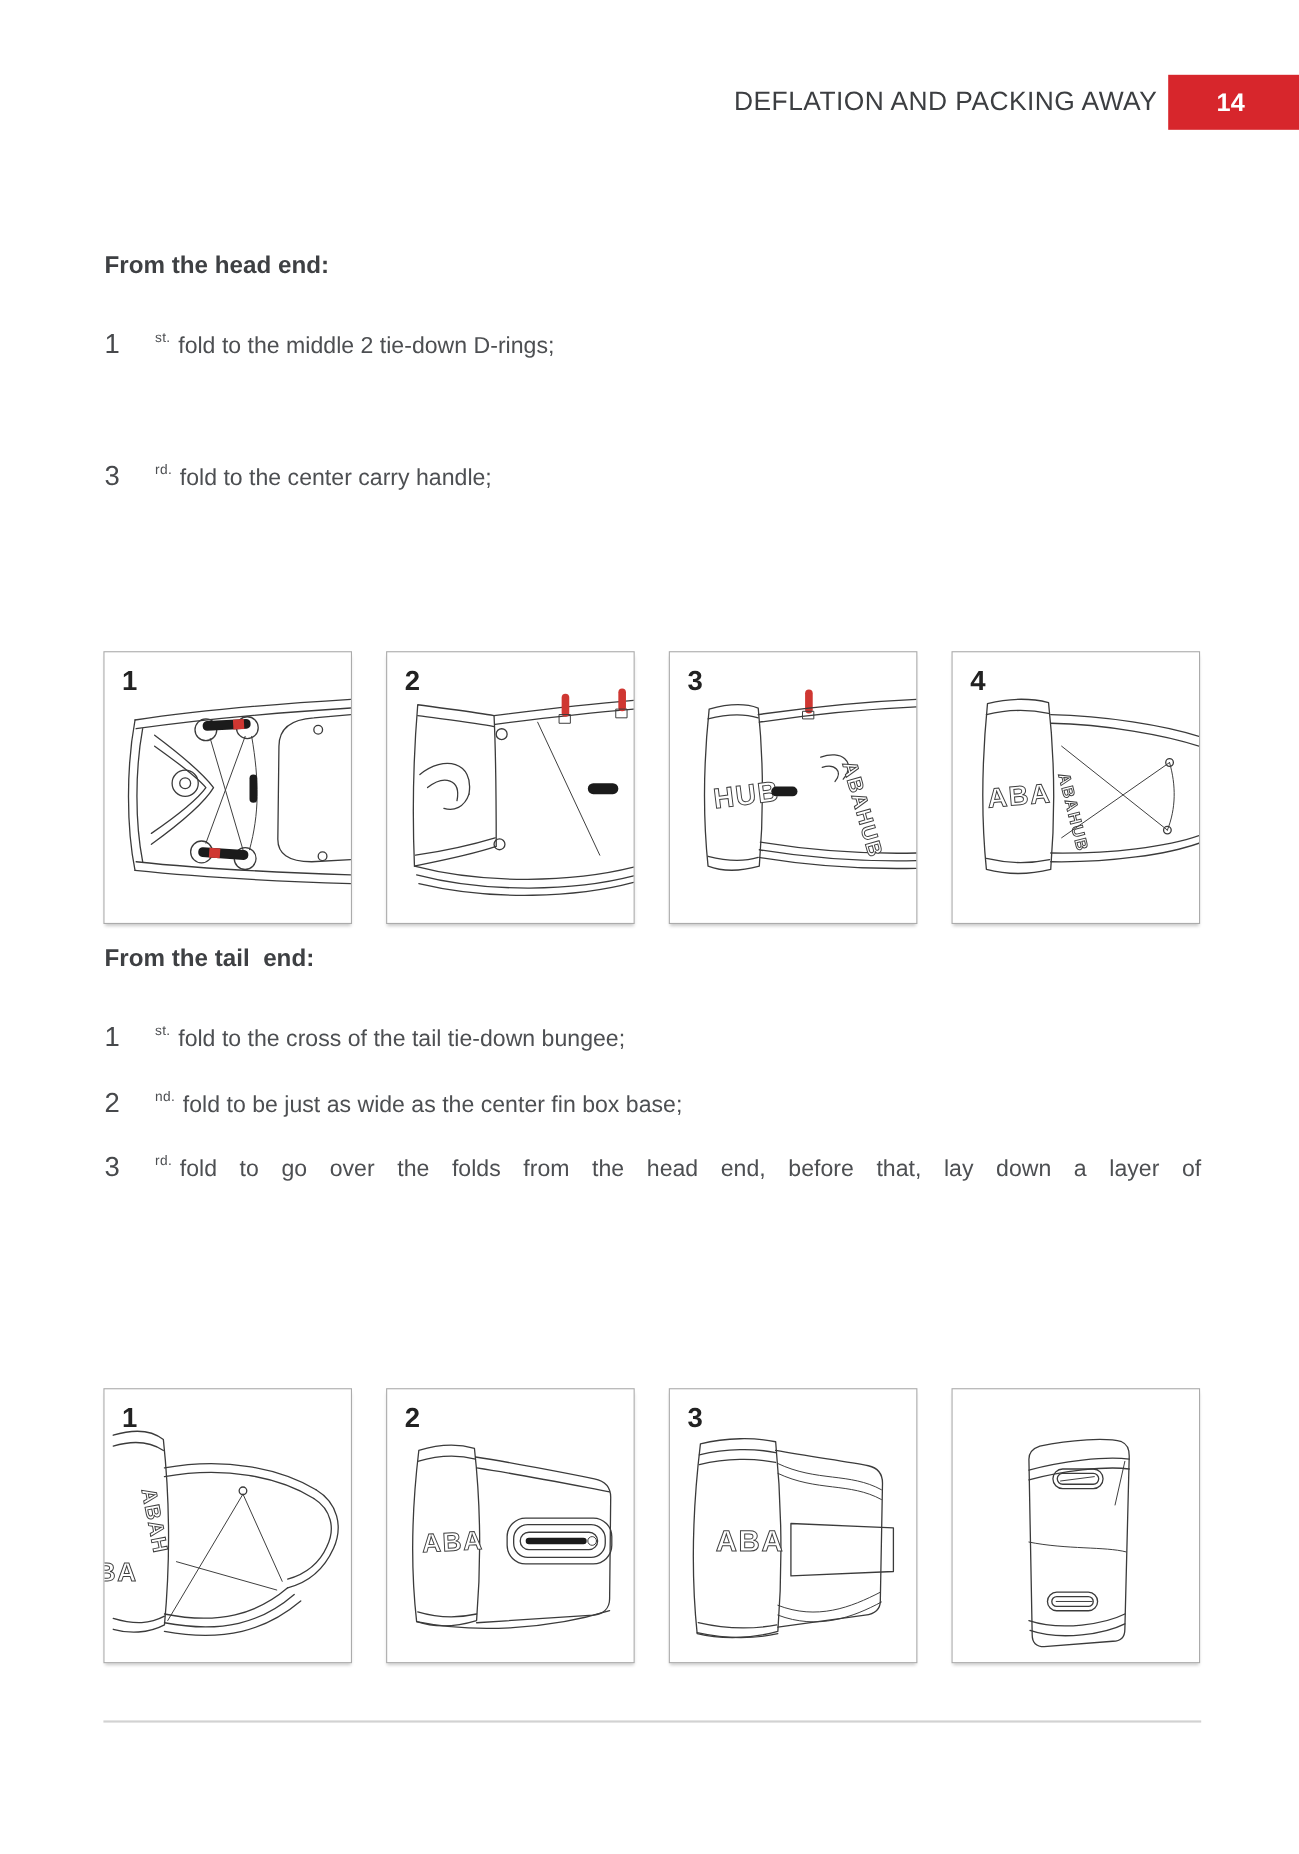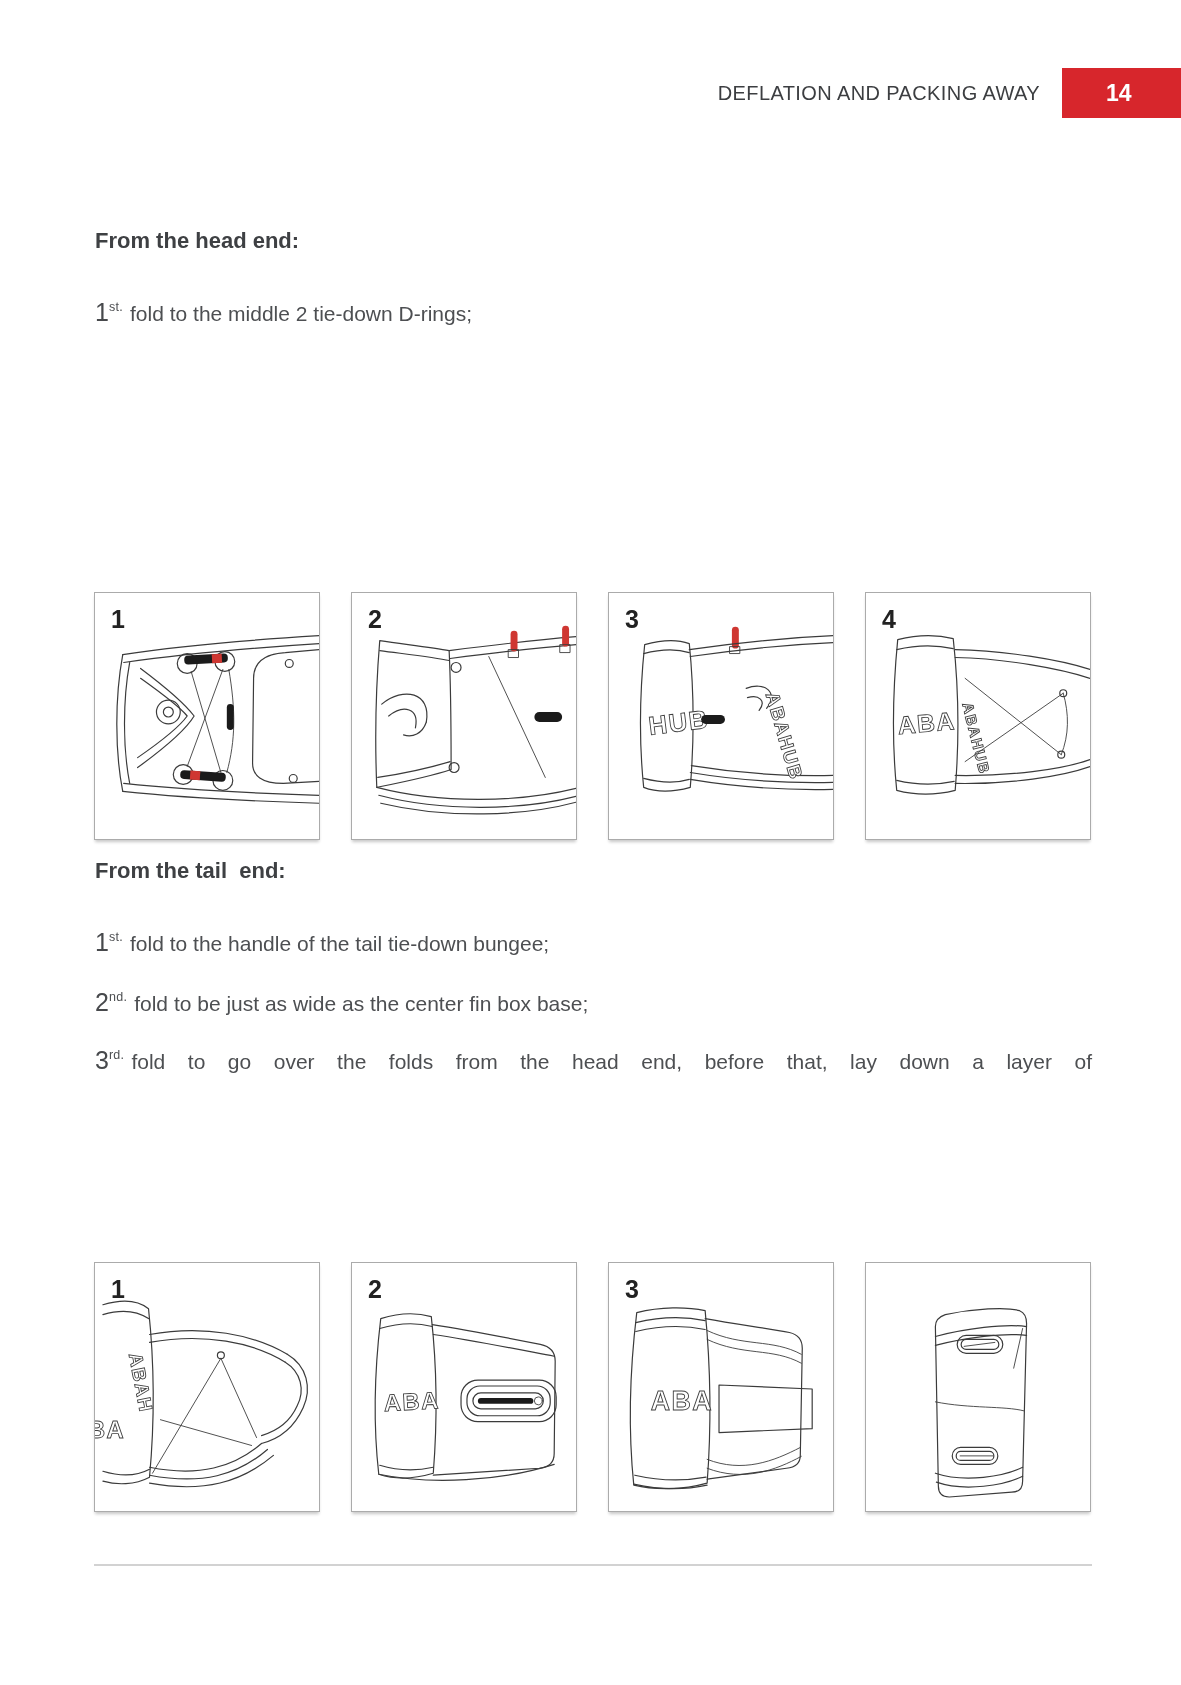--- a/index.html
+++ b/index.html
@@ -2,39 +2,39 @@
 <html><head>
 <meta charset="utf-8">
 <style>
   html,body{margin:0;padding:0;background:#ffffff;}
   .page{
     position:relative;width:1181px;height:1685px;background:#fff;
     font-family:"Liberation Sans","DejaVu Sans",sans-serif;overflow:hidden;
   }
   
   .header-title{
-    position:absolute;top:68px;right:141px;height:50px;line-height:50px;
-    font-size:20px;letter-spacing:.4px;color:#3c3e41;
+    position:absolute;top:68px;right:129px;height:50px;line-height:50px;
+    font-size:24px;letter-spacing:.4px;color:#3c3e41;
   }
   .page-badge{
     position:absolute;top:68px;left:1062px;width:101px;height:50px;background:#d7262c;padding-left:24px;
   }
   .page-badge span{
     display:block;margin-left:20px;line-height:50px;font-size:23px;font-weight:bold;color:#fff;
   }
   
   .sec-heading{
     position:absolute;left:95px;margin:0;font-size:22px;font-weight:bold;color:#3e4043;
     white-space:pre-wrap;
   }
   .step{
     position:absolute;left:95px;width:997px;margin:0;color:#4d4f52;font-size:21px;line-height:42px;
   }
   .step .num{font-size:25px;color:#47494c;}
-  .step .sup{font-size:12.5px;vertical-align:10px;letter-spacing:.3px;}
+  .step .sup{font-size:12.5px;vertical-align:10px;letter-spacing:.3px;margin-left:32px;}
   .step .txt{margin-left:7px;}
   .jline{text-align:justify;text-align-last:justify;}
   
   .fig{
     position:absolute;width:226px;background:#fff;border:1px solid #ababab;
     box-shadow:0 3px 3px -1px rgba(0,0,0,.22);box-sizing:border-box;
   }
   .fig .lbl{
     position:absolute;top:12px;left:16px;font-size:25px;font-weight:bold;color:#222;
   }
@@ -59,20 +59,21 @@
 <div class="page">
 
   <div class="header-title">DEFLATION AND PACKING AWAY</div>
   <div class="page-badge">
     <span>14</span>
   </div>
 
   <h2 class="sec-heading" style="top:228px">From the head end:</h2>
 
   <p class="step" style="top:286px"><span class="num">1</span><span class="sup">st.</span><span class="txt">fold to the middle 2 tie-down D-rings;</span></p>
+  <p class="step" style="top:406px"><span class="num">3</span><span class="sup">rd.</span><span class="txt">fold to the center carry handle;</span></p>
 
   <div class="fig" style="left:94px;top:592px;height:248px">
     <svg viewBox="0 0 226 248">
       <g>
         <path d="M28,62 C80,54 160,47 226,43"></path>
         <path d="M29,70 C85,62 162,55 226,51"></path>
         <path d="M28,200 C85,206 160,210 226,212"></path>
         <path d="M29,192 C85,198 162,202 226,204"></path>
         <path d="M28,62 C20,105 20,160 28,200"></path>
         <path d="M35,70 C28,108 28,156 35,192"></path>
@@ -193,21 +194,21 @@
         <path class="thin" d="M100,86 L197,163"></path>
         <path class="thin" d="M100,170 L199,101"></path>
         <path class="thin" d="M199,101 C205,122 205,143 197,163"></path>
       </g>
     </svg>
     <span class="lbl">4</span>
   </div>
 
   <h2 class="sec-heading" style="top:858px">From the tail  end:</h2>
 
-  <p class="step" style="top:916px"><span class="num">1</span><span class="sup">st.</span><span class="txt">fold to the handle of the tail tie-down bungee;</span></p>
+  <p class="step" style="top:916px"><span class="num">1</span><span class="sup">st.</span><span class="txt">fold to the cross of the tail tie-down bungee;</span></p>
   <p class="step" style="top:976px"><span class="num">2</span><span class="sup">nd.</span><span class="txt">fold to be just as wide as the center fin box base;</span></p>
   <div class="step" style="top:1034px">
     <div class="jline"><span class="num">3</span><span class="sup">rd.</span><span class="txt">fold to go over the folds from the head end, before that, lay down a layer of</span></div>
   </div>
 
   <div class="fig" style="left:94px;top:1262px;height:250px">
     <svg viewBox="0 0 226 250">
       <g>
         <path d="M8,42 C28,36 44,38 54,46 C60,102 60,162 55,216 C40,224 22,224 8,220"></path>
         <path d="M8,52 C28,46 42,48 54,56"></path>

